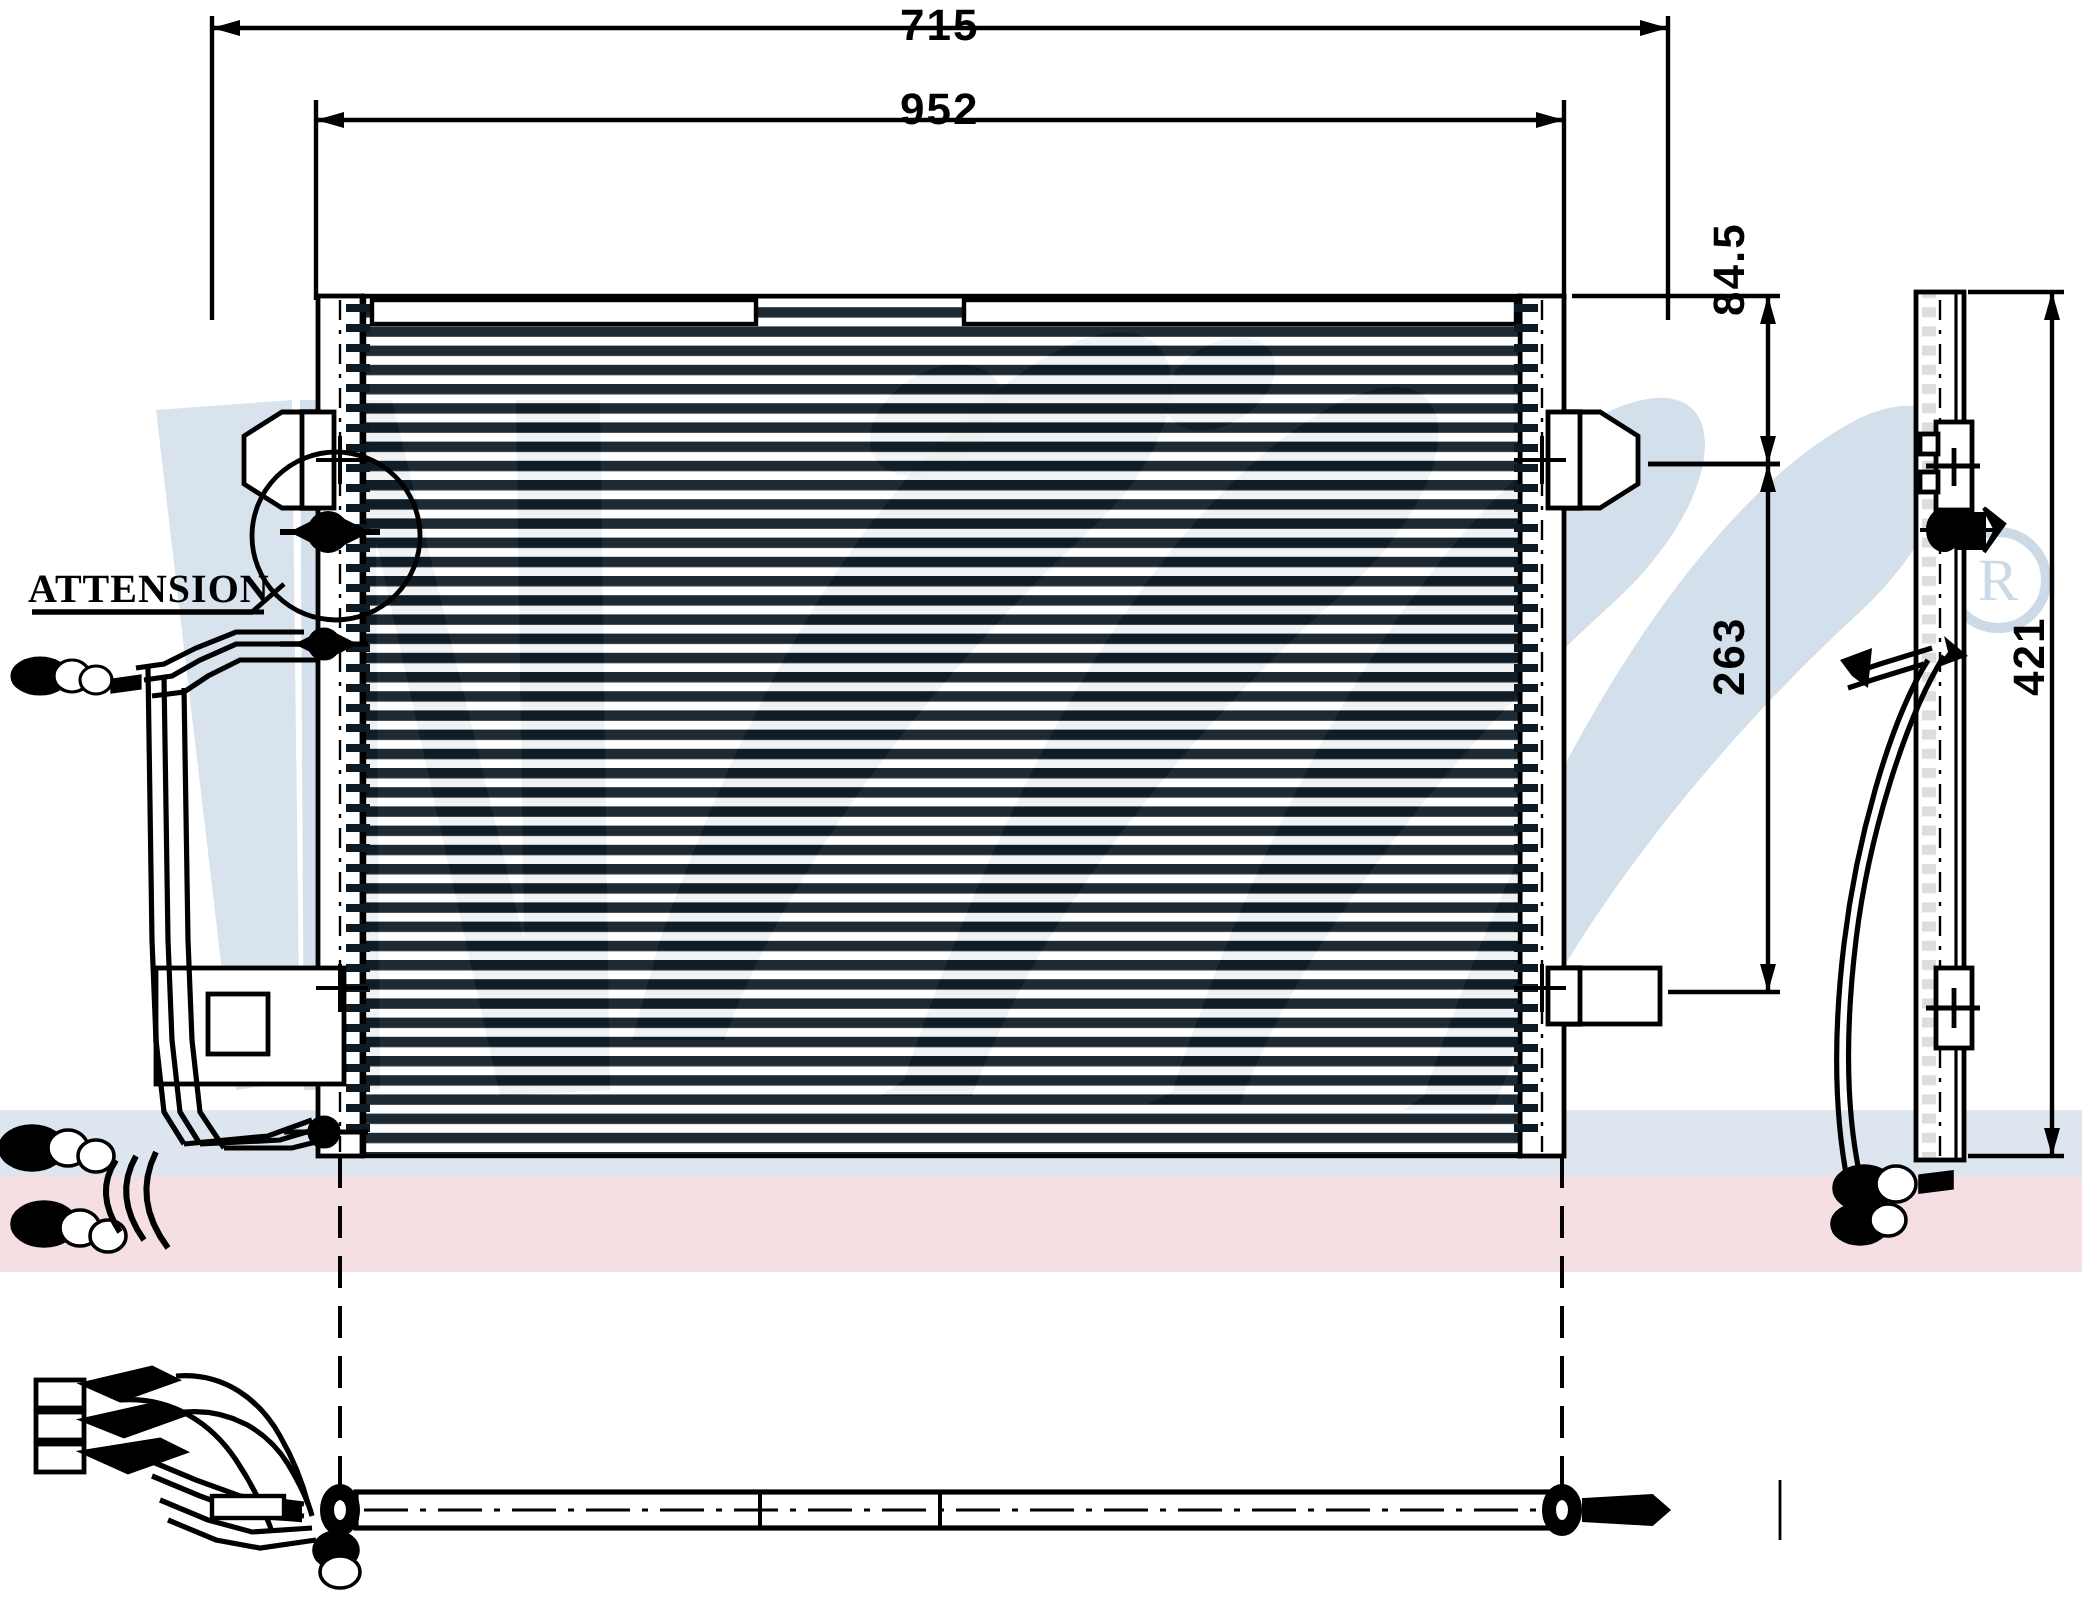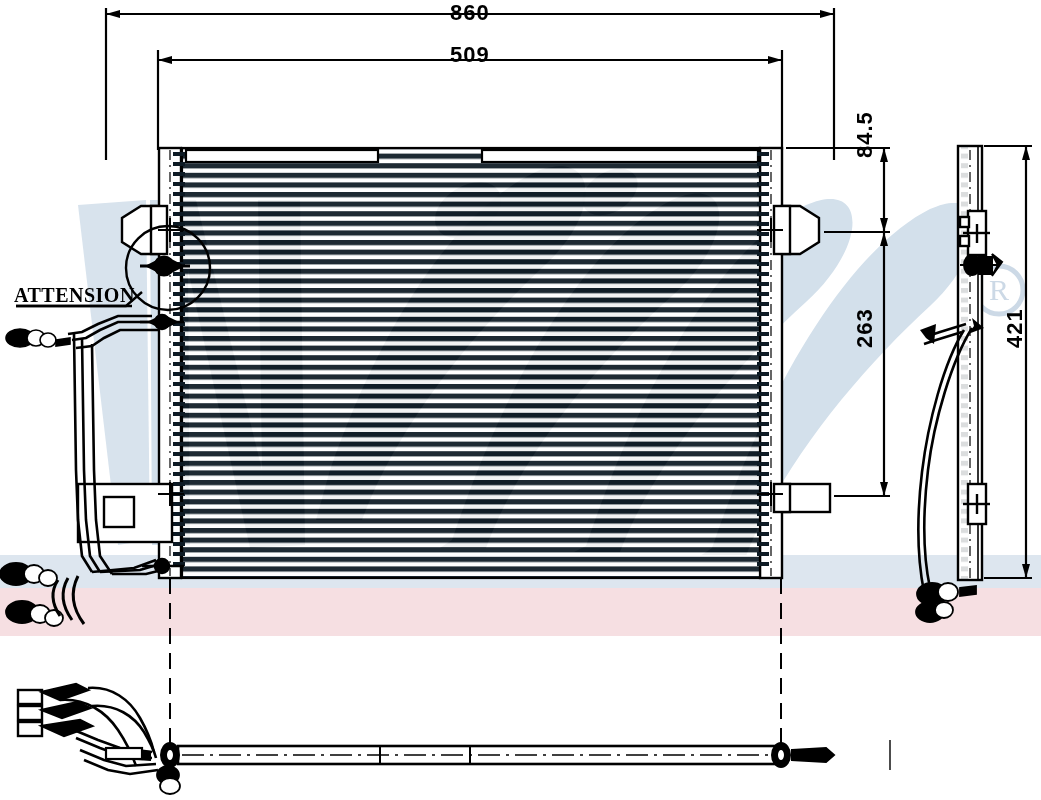--- a/index.html
+++ b/index.html
@@ -411,23 +411,23 @@
       <path d="M60 700 C 86 698, 106 712, 118 730 C 126 742, 132 754, 136 766"></path>
     </g>
     <g fill="#fff" stroke="#000" stroke-width="2.2">
       <rect x="106" y="748" width="36" height="11"></rect>
     </g>
 
     <line x1="890" y1="740" x2="890" y2="770" stroke="#000" stroke-width="1.4"></line>
 
   </svg>
 
-  <div class="lbl" style="left:450px;top:0px;font-size:22px;letter-spacing:1px;">860</div>
-
-  <div class="lbl" style="left:450px;top:42px;font-size:22px;letter-spacing:1px;">509</div>
+  <div class="lbl" style="left:450px;top:0px;font-size:22px;letter-spacing:1px;">715</div>
+
+  <div class="lbl" style="left:450px;top:42px;font-size:22px;letter-spacing:1px;">952</div>
 
   <div class="lbl" style="left:852px;top:158px;font-size:22px;letter-spacing:1px;
               transform:rotate(-90deg);transform-origin:left top;
               writing-mode:horizontal-tb;">84.5</div>
 
   <div class="lbl" style="left:852px;top:348px;font-size:22px;letter-spacing:1px;
               transform:rotate(-90deg);transform-origin:left top;">263</div>
 
   <div class="lbl" style="left:1002px;top:348px;font-size:22px;letter-spacing:1px;
               transform:rotate(-90deg);transform-origin:left top;">421</div>

